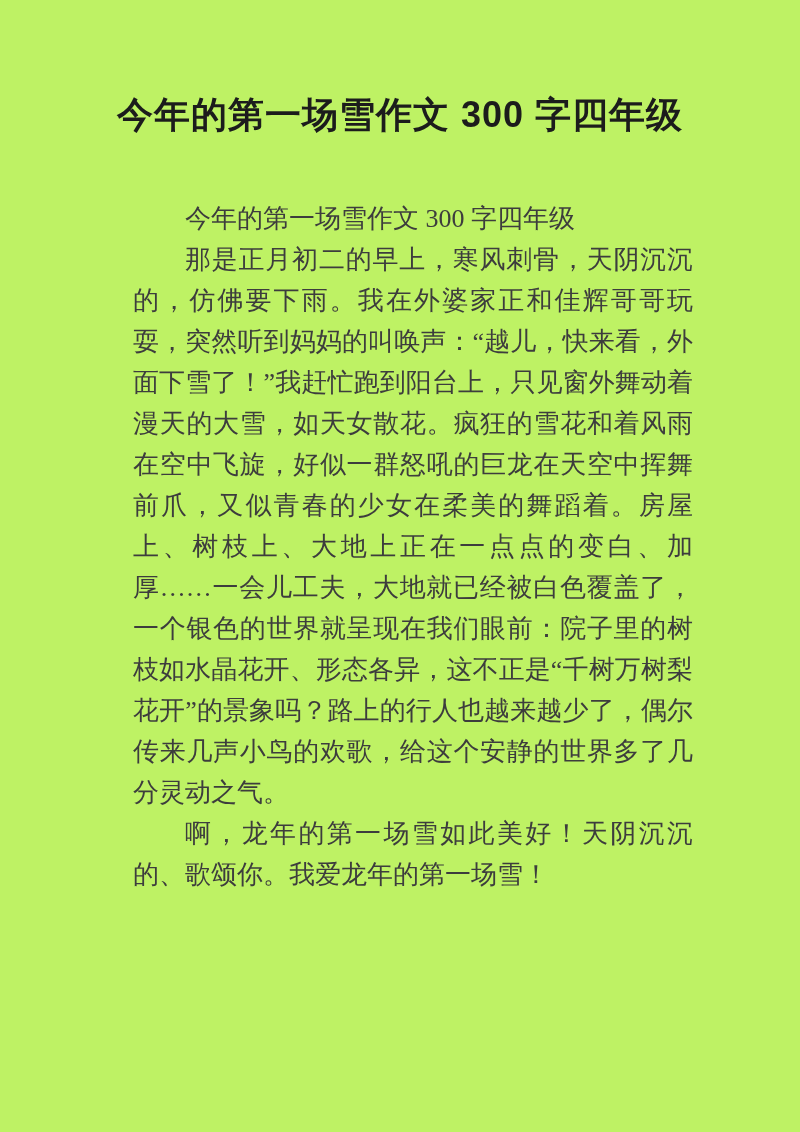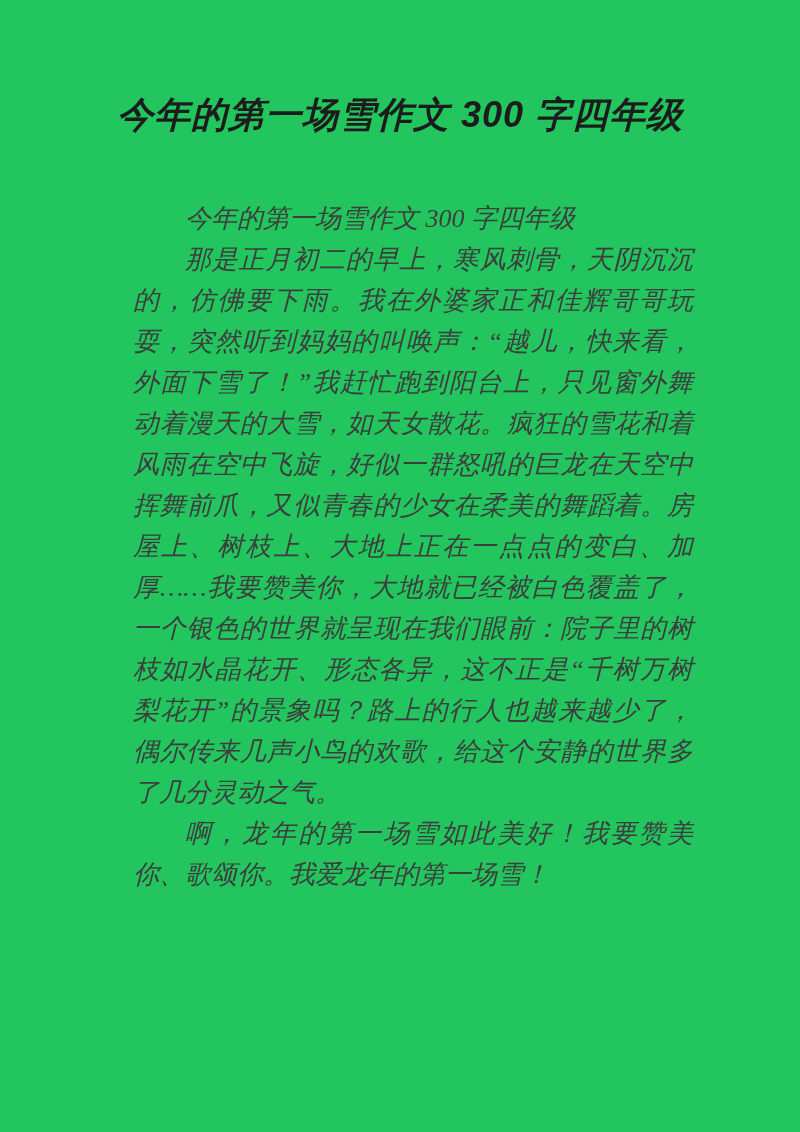--- a/index.html
+++ b/index.html
@@ -4,23 +4,22 @@
 <style>
   html, body {
     margin: 0;
     padding: 0;
     background: #ffffff;
   }
   .page {
     position: relative;
     width: 800px;
     height: 1132px;
-    background: #22c55e;
+    background: #bef264;
     overflow: hidden;
-    font-style: italic;
   }
   .doc-title {
     margin: 0;
     padding-top: 93px;
     width: 800px;
     text-align: center;
     font-family: "Liberation Sans", "DejaVu Sans", sans-serif;
     font-weight: 700;
     font-size: 36px;
     line-height: 44px;
@@ -42,16 +41,16 @@
     text-indent: 2em;
   }
 </style>
 </head>
 <body>
 
 <div class="page">
   <h1 class="doc-title">今年的第一场雪作文 300 字四年级</h1>
   <div class="body-text">
       <p class="para">今年的第一场雪作文 300 字四年级</p>
-      <p class="para">那是正月初二的早上，寒风刺骨，天阴沉沉的，仿佛要下雨。我在外婆家正和佳辉哥哥玩耍，突然听到妈妈的叫唤声：“越儿，快来看，外面下雪了！”我赶忙跑到阳台上，只见窗外舞动着漫天的大雪，如天女散花。疯狂的雪花和着风雨在空中飞旋，好似一群怒吼的巨龙在天空中挥舞前爪，又似青春的少女在柔美的舞蹈着。房屋上、树枝上、大地上正在一点点的变白、加厚……我要赞美你，大地就已经被白色覆盖了，一个银色的世界就呈现在我们眼前：院子里的树枝如水晶花开、形态各异，这不正是“千树万树梨花开”的景象吗？路上的行人也越来越少了，偶尔传来几声小鸟的欢歌，给这个安静的世界多了几分灵动之气。</p>
-      <p class="para">啊，龙年的第一场雪如此美好！我要赞美你、歌颂你。我爱龙年的第一场雪！</p>
+      <p class="para">那是正月初二的早上，寒风刺骨，天阴沉沉的，仿佛要下雨。我在外婆家正和佳辉哥哥玩耍，突然听到妈妈的叫唤声：“越儿，快来看，外面下雪了！”我赶忙跑到阳台上，只见窗外舞动着漫天的大雪，如天女散花。疯狂的雪花和着风雨在空中飞旋，好似一群怒吼的巨龙在天空中挥舞前爪，又似青春的少女在柔美的舞蹈着。房屋上、树枝上、大地上正在一点点的变白、加厚……一会儿工夫，大地就已经被白色覆盖了，一个银色的世界就呈现在我们眼前：院子里的树枝如水晶花开、形态各异，这不正是“千树万树梨花开”的景象吗？路上的行人也越来越少了，偶尔传来几声小鸟的欢歌，给这个安静的世界多了几分灵动之气。</p>
+      <p class="para">啊，龙年的第一场雪如此美好！天阴沉沉的、歌颂你。我爱龙年的第一场雪！</p>
     </div>
 </div>
 
 </body></html>

